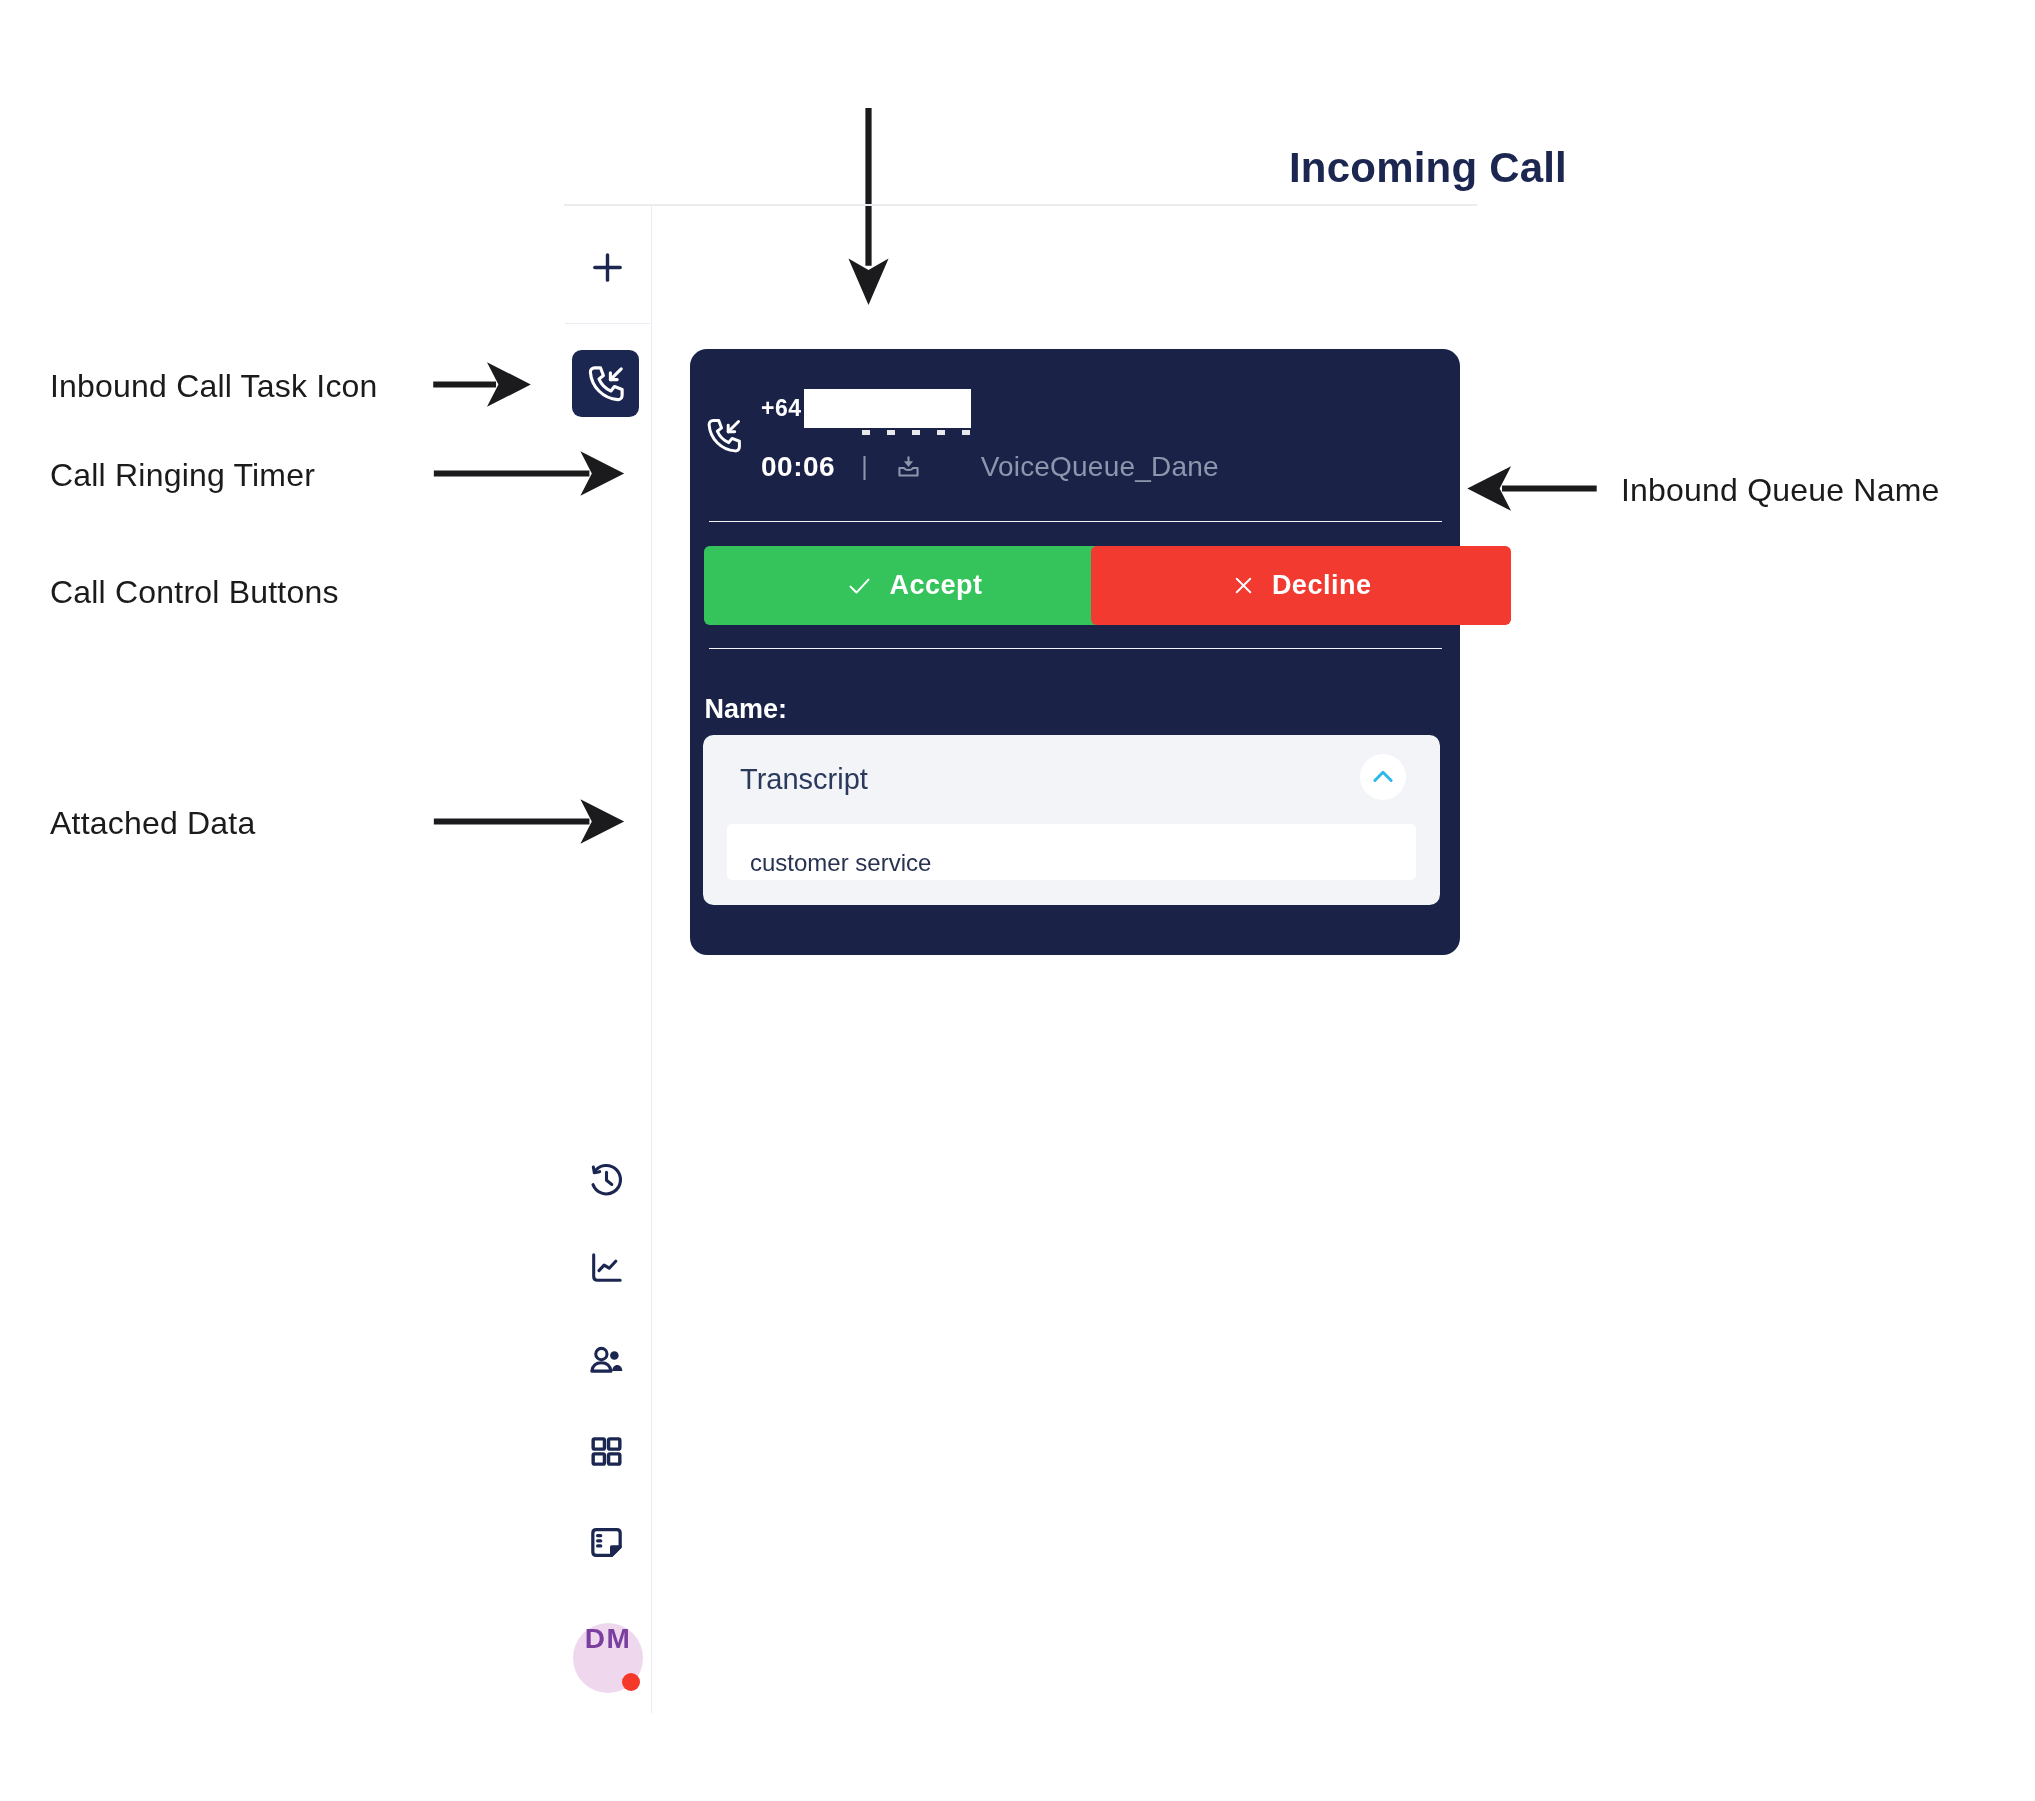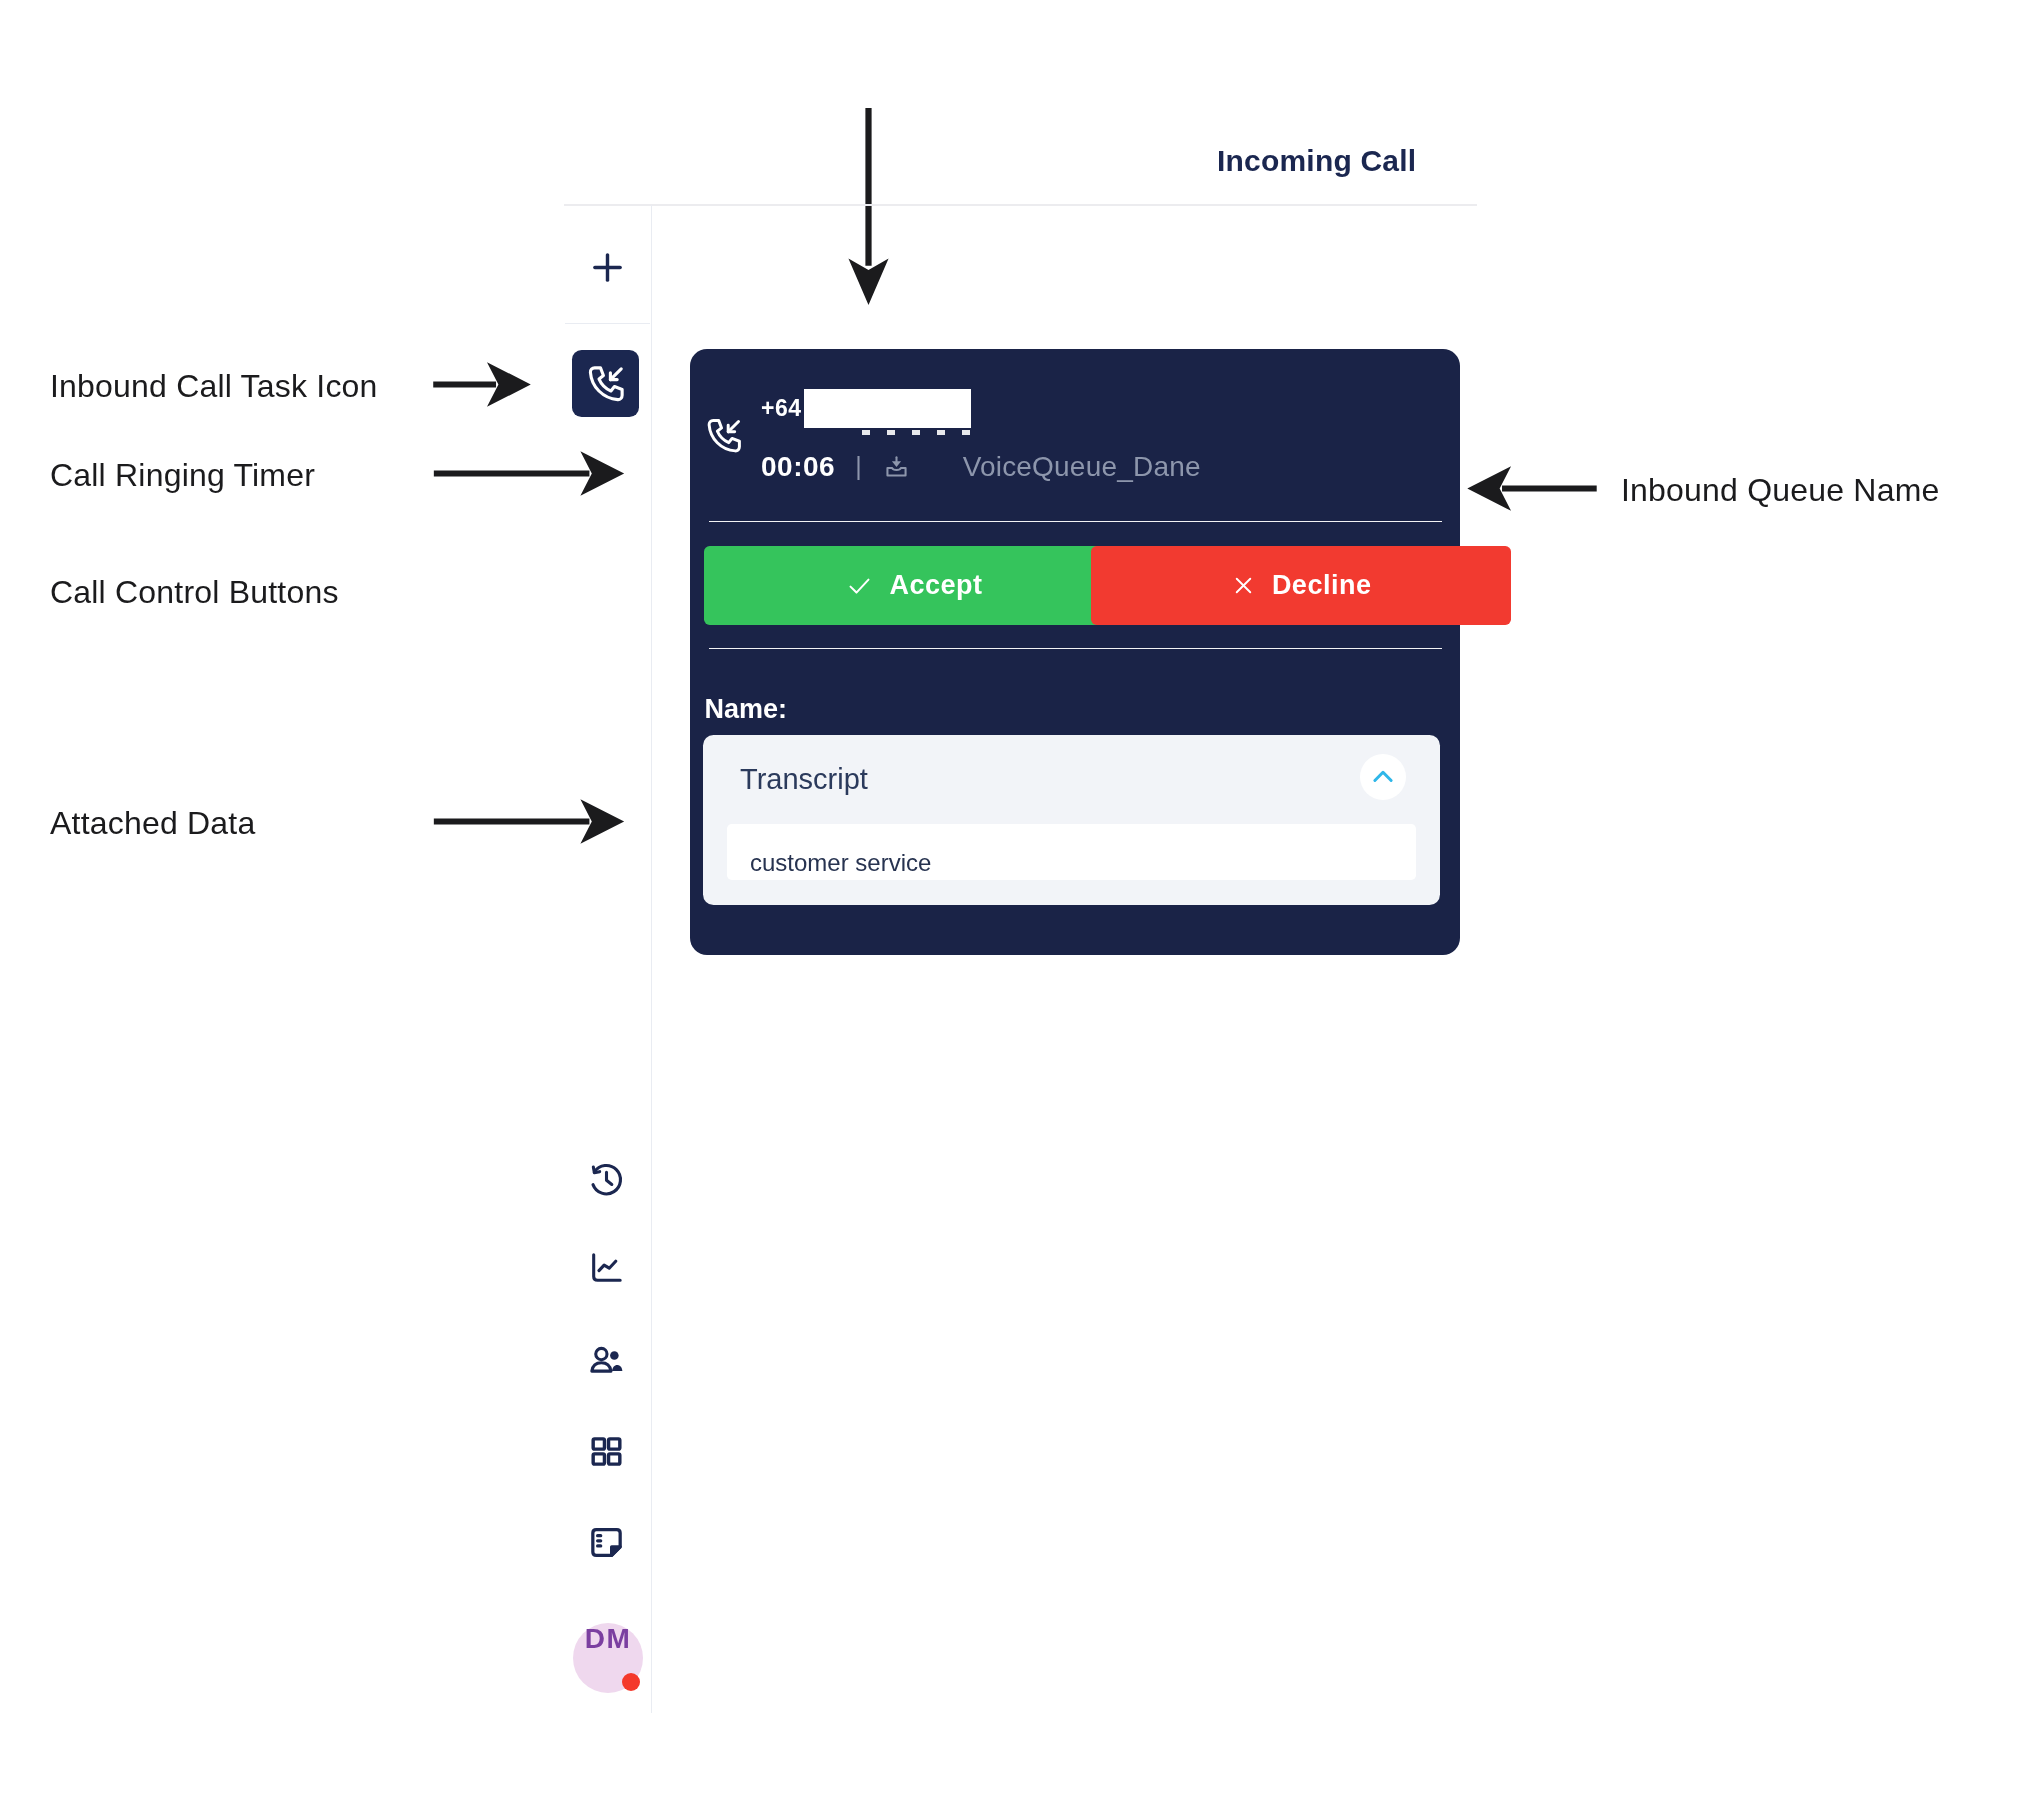--- a/index.html
+++ b/index.html
@@ -8,21 +8,21 @@
 
   
   .ann-label{position:absolute;font-size:32px;line-height:34px;color:var(--ink,#1b1b1d);
              letter-spacing:0.2px;white-space:nowrap;}
   .ann-label.center{text-align:center;}
   .arrow-svg{position:absolute;overflow:visible;}
   .arrow-svg line{stroke:var(--ink,#161616);stroke-width:13;}
   .arrow-svg path{fill:var(--ink,#161616);}
 
   
-  .incoming-title{position:absolute;left:1217px;top:144px;font-size:30px;font-weight:700;
+  .incoming-title{position:absolute;left:1289px;top:144px;font-size:42px;font-weight:700;
                   color:var(--navy,#1b2750);letter-spacing:0.2px;text-align:center;}
   .header-line{position:absolute;left:564px;top:204px;width:913px;height:1.9px;
                background:var(--line-gray,#ececef);}
 
   
   .sidebar-vdivider{position:absolute;left:651px;top:205px;width:1.4px;height:1508px;
                     background:var(--divider,#e9ecf2);}
   .sidebar-hdivider{position:absolute;left:565px;top:323px;width:85px;height:1.4px;
                     background:var(--divider,#e9ecf2);}
   .icon-btn{position:absolute;display:flex;align-items:center;justify-content:center;
@@ -41,21 +41,21 @@
 
   
   .call-card{position:absolute;left:690px;top:349px;width:770px;height:606px;border-radius:17px;
              background:var(--card-navy,#1a2347);}
   .card-phone-ico{position:absolute;left:13.4px;top:66px;}
   .number-row{position:absolute;left:71px;top:40px;display:flex;align-items:center;}
   .phone-prefix{font-size:23px;font-weight:700;color:#ffffff;letter-spacing:0.5px;}
   .redaction{display:inline-block;margin-left:2.9px;width:167px;height:39px;background:#ffffff;}
   .redaction-dashes{position:absolute;left:172px;top:81px;width:118px;height:5.3px;opacity:.9;
       background:repeating-linear-gradient(90deg,#ffffff 0 8.1px,transparent 8.1px 25px);}
-  .timer-row{position:absolute;left:71px;top:102px;display:flex;align-items:center;gap:20px;}
+  .timer-row{position:absolute;left:71px;top:102px;display:flex;align-items:center;gap:26px;}
   .timer{font-size:28px;font-weight:700;color:#ffffff;letter-spacing:0.5px;}
   .sep{font-size:25px;color:var(--gray-text,#8d96ac);transform:translateY(-1px);}
   .queue-name{font-size:28px;color:var(--gray-text,#8d96ac);letter-spacing:0.2px;margin-left:32px;}
   .card-divider{position:absolute;left:18.7px;width:733px;height:1.4px;background:rgba(255,255,255,.95);}
   .btn{position:absolute;top:197px;height:79px;width:420px;border-radius:5.7px;border:none;cursor:pointer;
        display:flex;align-items:center;justify-content:center;gap:16.3px;}
   .btn span{font-size:27px;font-weight:700;color:#ffffff;letter-spacing:0.5px;}
   .btn-accept{left:14.4px;background:var(--green,#35c45c);}
   .btn-decline{left:401px;background:var(--red,#f23a30);}
   .name-label{position:absolute;left:14.4px;top:345px;font-size:27px;font-weight:700;color:#ffffff;}

